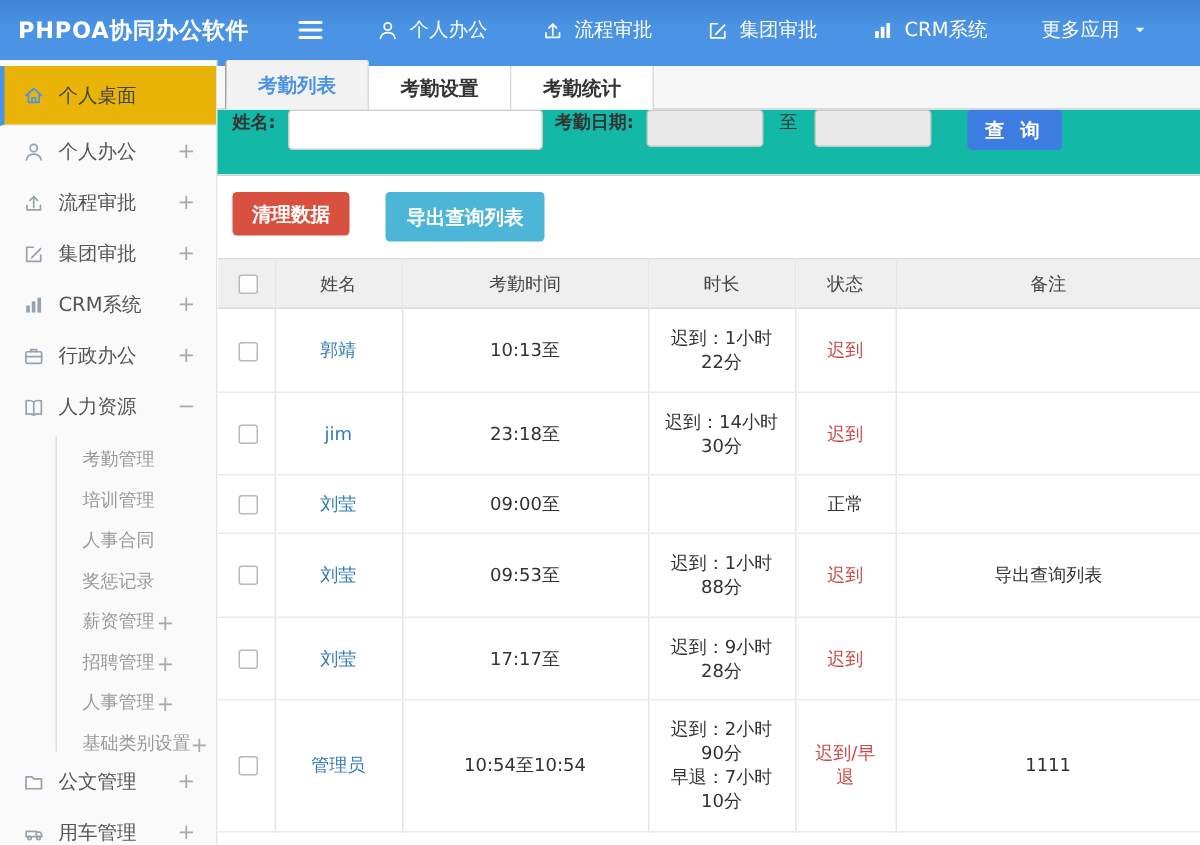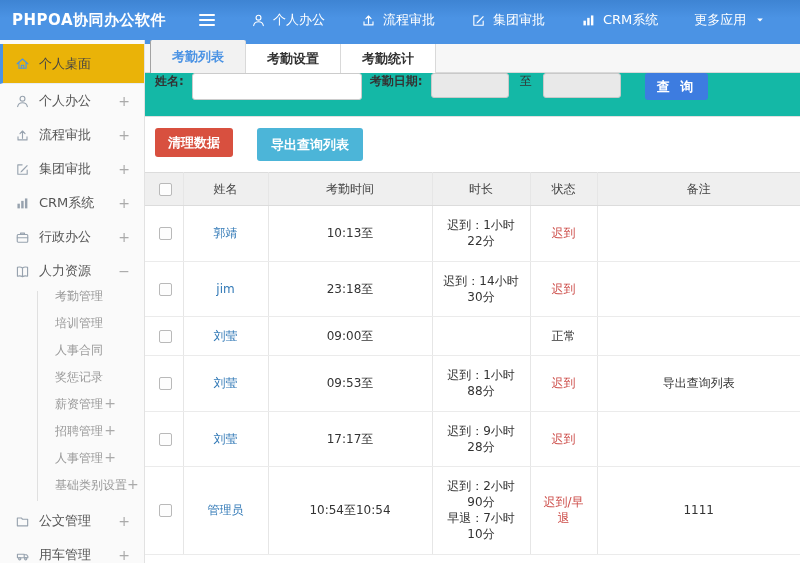--- a/index.html
+++ b/index.html
@@ -22,21 +22,21 @@
 
   
   .sidebar{width:145px;flex:none;background:#fafafa;border-right:1px solid #e2e2e2;padding-top:4px;overflow:hidden}
   .side-item{height:34px;display:flex;align-items:center;padding:0 14px 0 15px;color:#555;font-size:13px;cursor:pointer;position:relative;white-space:nowrap}
   .side-item .icon{width:15px;height:15px;color:#97a2ae;margin-right:9px;flex:none}
   .plus{margin-left:auto;color:#aaa;font-size:14px;line-height:1}
   .side-item.active{height:40px;background:#eab308;border-left:3px solid var(--accent);border-bottom:1px solid #e7edf4;padding-left:12px;color:#444}
   .side-item.active .icon{color:var(--accent)}
   .subnav{position:relative}
   .subnav::before{content:"";position:absolute;left:37px;top:3px;bottom:3px;width:1px;background:#e0e0e0}
-  .sub-item{height:27px;display:flex;align-items:flex-start;padding-left:55px;padding-right:28px;color:#999;font-size:12px;cursor:pointer;white-space:nowrap}
+  .sub-item{height:27px;display:flex;align-items:flex-end;padding-left:55px;padding-right:28px;color:#999;font-size:12px;cursor:pointer;white-space:nowrap}
 
   
   .main{flex:1;display:flex;flex-direction:column;background:#fff;min-width:0}
   .tabbar{position:relative;height:33px;background:#f7f7f7;border-bottom:1px solid #d9d9d9;display:flex;padding-left:5px;flex:none}
   .tabbar::before{content:"";position:absolute;top:0;left:0;right:0;height:4px;background:var(--accent)}
   .tab{margin-top:4px;height:29px;display:flex;align-items:center;padding:0 21px;background:#fff;border-right:1px solid #d9d9d9;font-weight:bold;font-size:13px;color:#333;cursor:pointer;position:relative;z-index:1}
   .tab.active{margin-top:0;height:33px;background:#f2f2f2;color:var(--accent);border-radius:2px 2px 0 0;border-left:1px solid #a3a3a3}
 
   .filterbar{height:44px;background:#14b8a6;border-bottom:1px solid #e0e0e0;display:flex;align-items:flex-start;padding:0 10px;gap:8px;flex:none}
   .filterbar label{font-weight:bold;color:#333;font-size:12px;white-space:nowrap}

